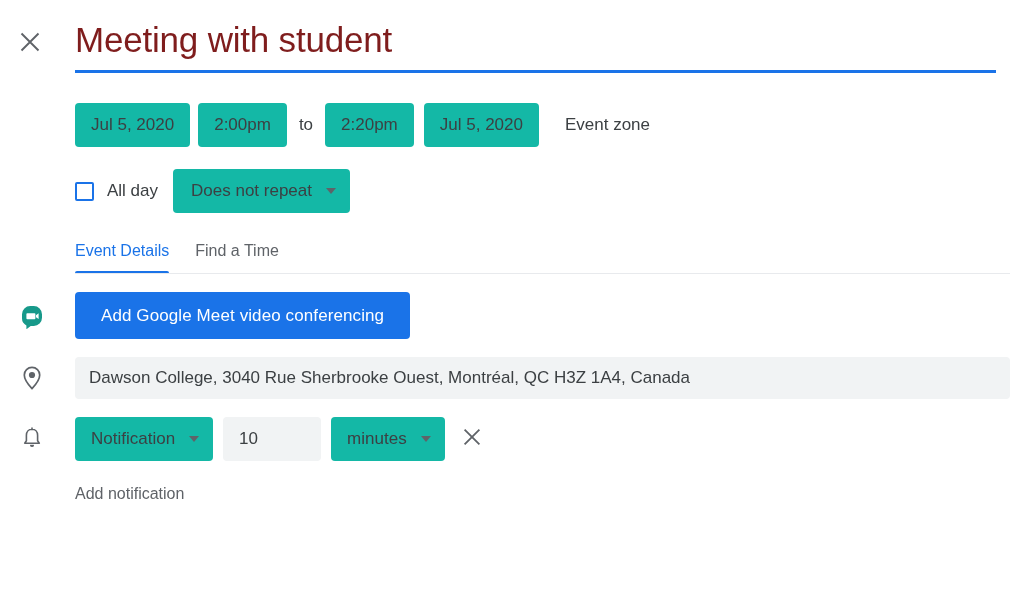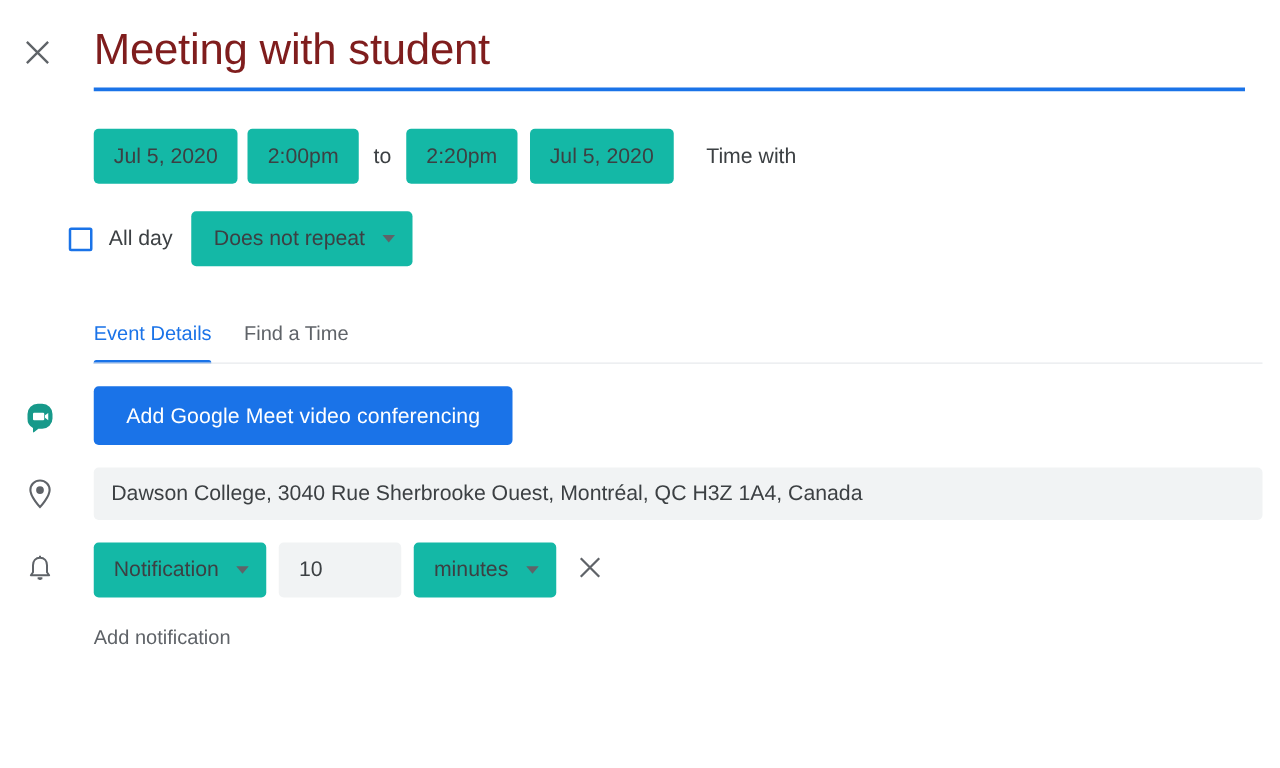--- a/index.html
+++ b/index.html
@@ -91,21 +91,21 @@
     cursor: pointer;
   }
   .gap8 { width: 8px; flex: 0 0 auto; }
   .gap10 { width: 10px; flex: 0 0 auto; }
 
   
   .allday-row {
     display: flex;
     align-items: center;
     margin-top: 22px;
-    padding-left: 55px;
+    padding-left: 75px;
   }
   .checkbox {
     width: 19px;
     height: 19px;
     border: 2px solid #1a73e8;
     border-radius: 2px;
     box-sizing: border-box;
     background: #fff;
     cursor: pointer;
     flex: 0 0 auto;
@@ -125,21 +125,21 @@
     height: 0;
     border-left: 5px solid transparent;
     border-right: 5px solid transparent;
     border-top: 6px solid #5f6368;
     margin-left: 14px;
     flex: 0 0 auto;
   }
 
   
   .tabs {
-    margin-top: 46px;
+    margin-top: 29px;
     padding-left: 75px;
     position: relative;
     display: flex;
     align-items: flex-end;
   }
   .tab {
     font-size: 16px;
     font-weight: 500;
     color: #5f6368;
     padding-bottom: 14px;
@@ -274,21 +274,21 @@
 
 
 <div class="datetime-row">
   <div class="chip">Jul 5, 2020</div>
   <div class="gap8"></div>
   <div class="chip">2:00pm</div>
   <div class="plain-label">to</div>
   <div class="chip">2:20pm</div>
   <div class="gap10"></div>
   <div class="chip">Jul 5, 2020</div>
-  <div class="tz-label">Time with</div>
+  <div class="tz-label">Event zone</div>
 </div>
 
 
 <div class="allday-row">
   <div class="checkbox"></div>
   <div class="allday-label">All day</div>
   <div class="chip repeat-chip">
     <span>Does not repeat</span>
     <span class="caret"></span>
   </div>

